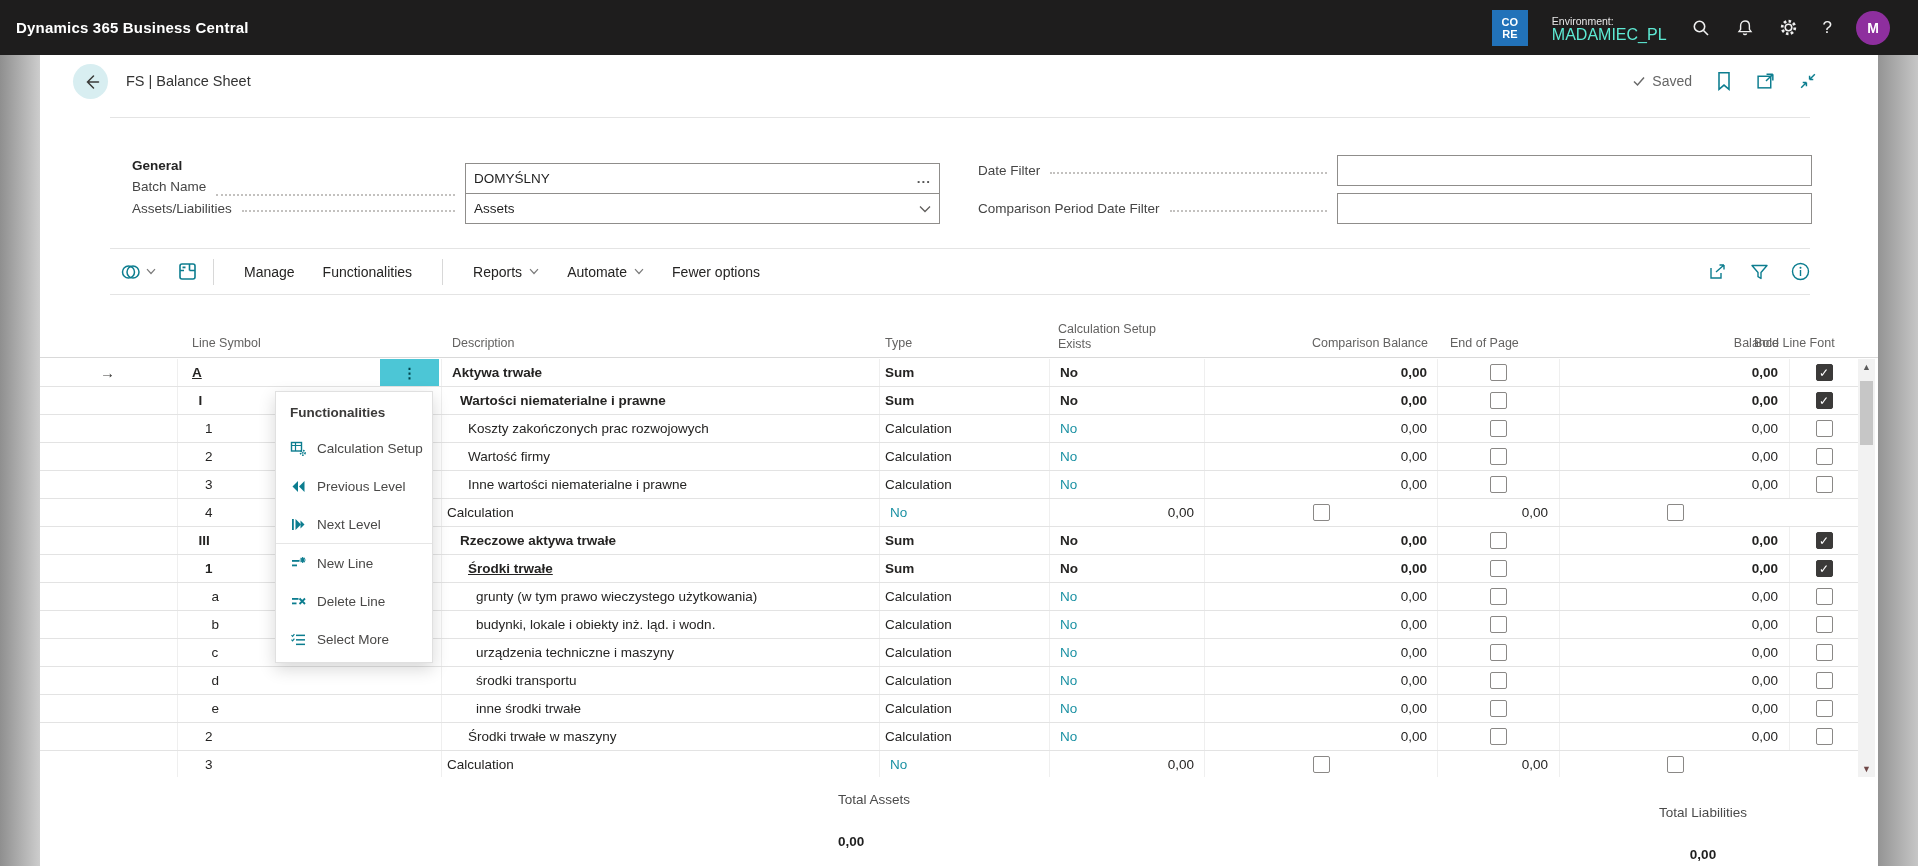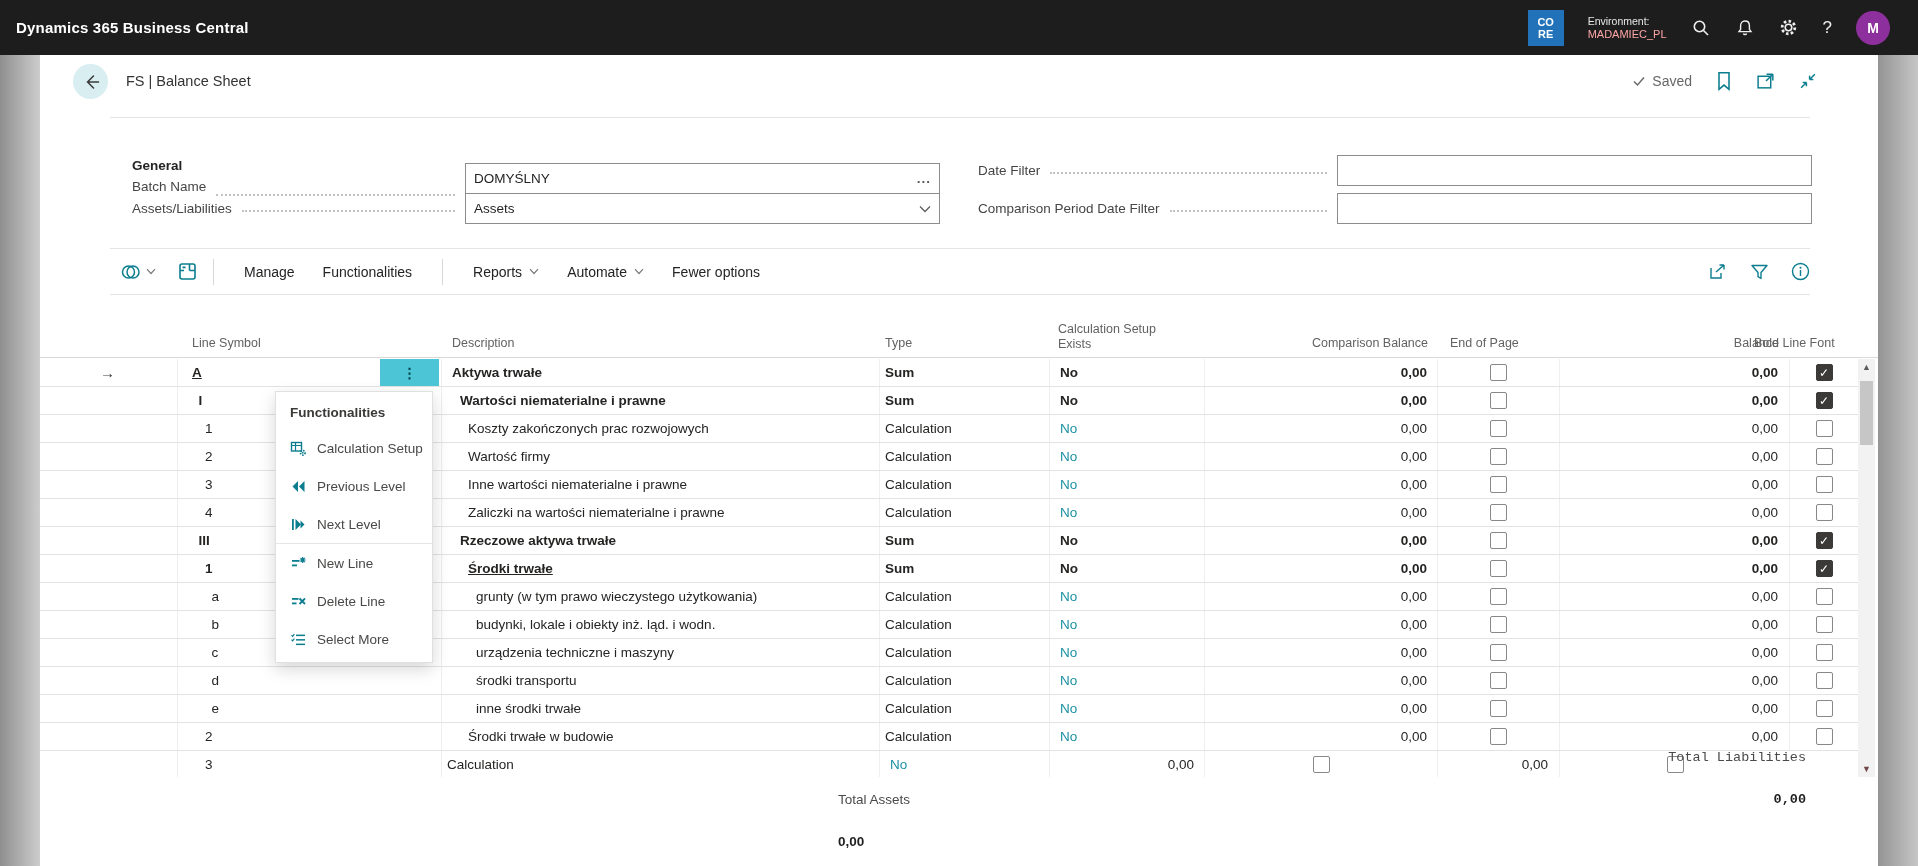--- a/index.html
+++ b/index.html
@@ -8,21 +8,21 @@
   svg { display:block; }
 
   
   .topbar { position:absolute; left:0; top:0; width:1918px; height:55px; background:#1e1d1d;
             display:flex; align-items:center; color:#fff; z-index:50; }
   .app-title { margin-left:16px; font-size:15px; font-weight:700; letter-spacing:.2px; }
   .tb-right { position:absolute; right:28px; top:0; height:55px; display:flex; align-items:center; gap:24px; }
   .env-badge { width:36px; height:36px; background:#2272b9; color:#fff; font-size:11px; font-weight:700;
                display:flex; flex-direction:column; align-items:center; justify-content:center; line-height:12px; cursor:pointer; }
   .env-text { font-size:10.5px; color:#e8e8e8; line-height:13px; cursor:pointer; }
-  .env-text .env-name { font-size:11px; color:#fca5a5; }
+  .env-text .env-name { font-size:16px; color:#5eead4; }
   .tb-ic { width:20px; height:20px; display:flex; align-items:center; justify-content:center; cursor:pointer; }
   .help-glyph { font-size:17px; color:#f0f0f0; cursor:pointer; }
   .avatar { width:34px; height:34px; border-radius:50%; background:#8e2f9e; color:#fff; font-size:14px;
             font-weight:700; display:flex; align-items:center; justify-content:center; cursor:pointer; }
 
   
   .gutter-left  { position:absolute; left:0; top:55px; width:40px; height:811px;
                   background:linear-gradient(to right,#8f8f8f,#cdcdcd); }
   .gutter-right { position:absolute; left:1878px; top:55px; width:40px; height:811px;
                   background:linear-gradient(to left,#c6c6c6,#949494); }
@@ -112,21 +112,21 @@
   
   .cmenu { position:absolute; left:235px; top:336px; width:158px; background:#fff;
            border:1px solid #e0e0e0; box-shadow:0 6px 16px rgba(0,0,0,.16); z-index:30; padding-bottom:4px; }
   .cm-title { padding:13px 14px 9px 14px; font-size:13.5px; font-weight:700; color:#3b3a39; }
   .cm-item { height:38px; display:flex; align-items:center; gap:10px; padding-left:14px;
              font-size:13.5px; color:#494847; cursor:pointer; }
   .cm-sep { height:1px; background:#e6e6e6; margin:0; }
 
   
   .totals-assets { position:absolute; left:798px; top:737px; width:205px; text-align:left; }
-  .totals-liab   { position:absolute; left:1560px; top:695px; width:206px; text-align:right;font-family:Liberation Mono, monospace; }
+  .totals-liab   { position:absolute; left:1560px; top:750px; width:206px; text-align:center; }
   .tot-label { font-size:13.5px; color:#4a4a4a; }
   .tot-value { margin-top:27px; font-size:13.5px; font-weight:700; color:#1f1f1f; }
 </style>
 </head>
 <body>
 
 <div class="topbar">
   <span class="app-title">Dynamics 365 Business Central</span>
   <div class="tb-right">
     <div class="env-badge">
@@ -388,21 +388,20 @@
         <div class="td c-num c-bal">0,00</div>
         <div class="td c-cb">
           <span class="cb"></span>
         </div>
       </div>
       <div class="tr">
         <div class="td c-ind"></div>
         <div class="td c-sym">
           <span class="symtext" style="padding-left: 27px;">4</span>
         </div>
-        <div class="td c-desc" style="padding-left: 26px;">Zaliczki na wartości niematerialne i prawne</div>
         <div class="td c-type">Calculation</div>
         <div class="td c-calc link">No</div>
         <div class="td c-num">0,00</div>
         <div class="td c-cb">
           <span class="cb"></span>
         </div>
         <div class="td c-num c-bal">0,00</div>
         <div class="td c-cb">
           <span class="cb"></span>
         </div>
@@ -524,21 +523,21 @@
         <div class="td c-num c-bal">0,00</div>
         <div class="td c-cb">
           <span class="cb"></span>
         </div>
       </div>
       <div class="tr">
         <div class="td c-ind"></div>
         <div class="td c-sym">
           <span class="symtext" style="padding-left: 27px;">2</span>
         </div>
-        <div class="td c-desc" style="padding-left: 26px;">Środki trwałe w budowie</div>
+        <div class="td c-desc" style="padding-left: 26px;">Środki trwałe w maszyny</div>
         <div class="td c-type">Calculation</div>
         <div class="td c-calc link">No</div>
         <div class="td c-num">0,00</div>
         <div class="td c-cb">
           <span class="cb"></span>
         </div>
         <div class="td c-num c-bal">0,00</div>
         <div class="td c-cb">
           <span class="cb"></span>
         </div>

